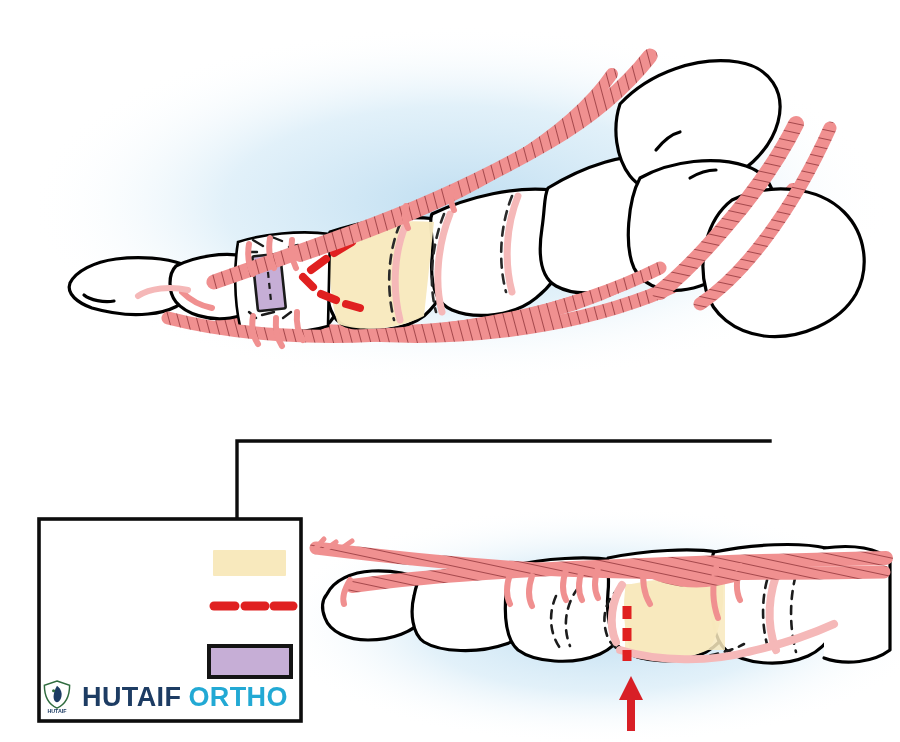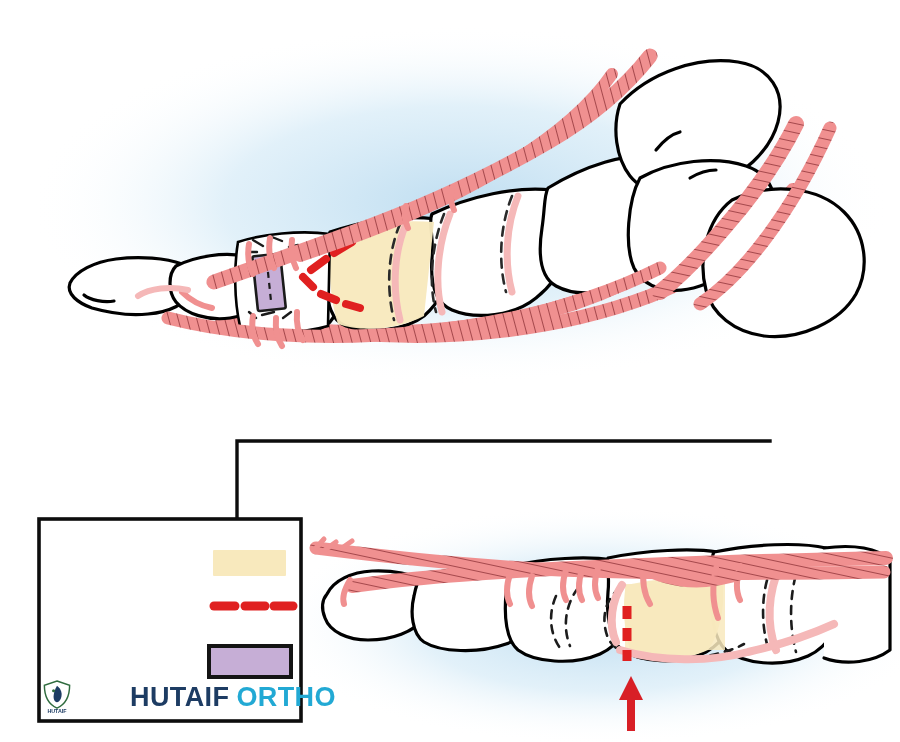--- a/index.html
+++ b/index.html
@@ -28,21 +28,20 @@
   }
   .brand-wrap {
     position: absolute;
     left: 38px;
     top: 676px;
     width: 265px;
     height: 42px;
     display: flex;
     align-items: center;
     pointer-events: none;
-    gap: 48px;
   }
   .brand-logo {
     width: 30px;
     height: 34px;
     margin-left: 4px;
     margin-right: 10px;
     flex: 0 0 auto;
   }
   .brand-text {
     font-family: "Liberation Sans", sans-serif;

